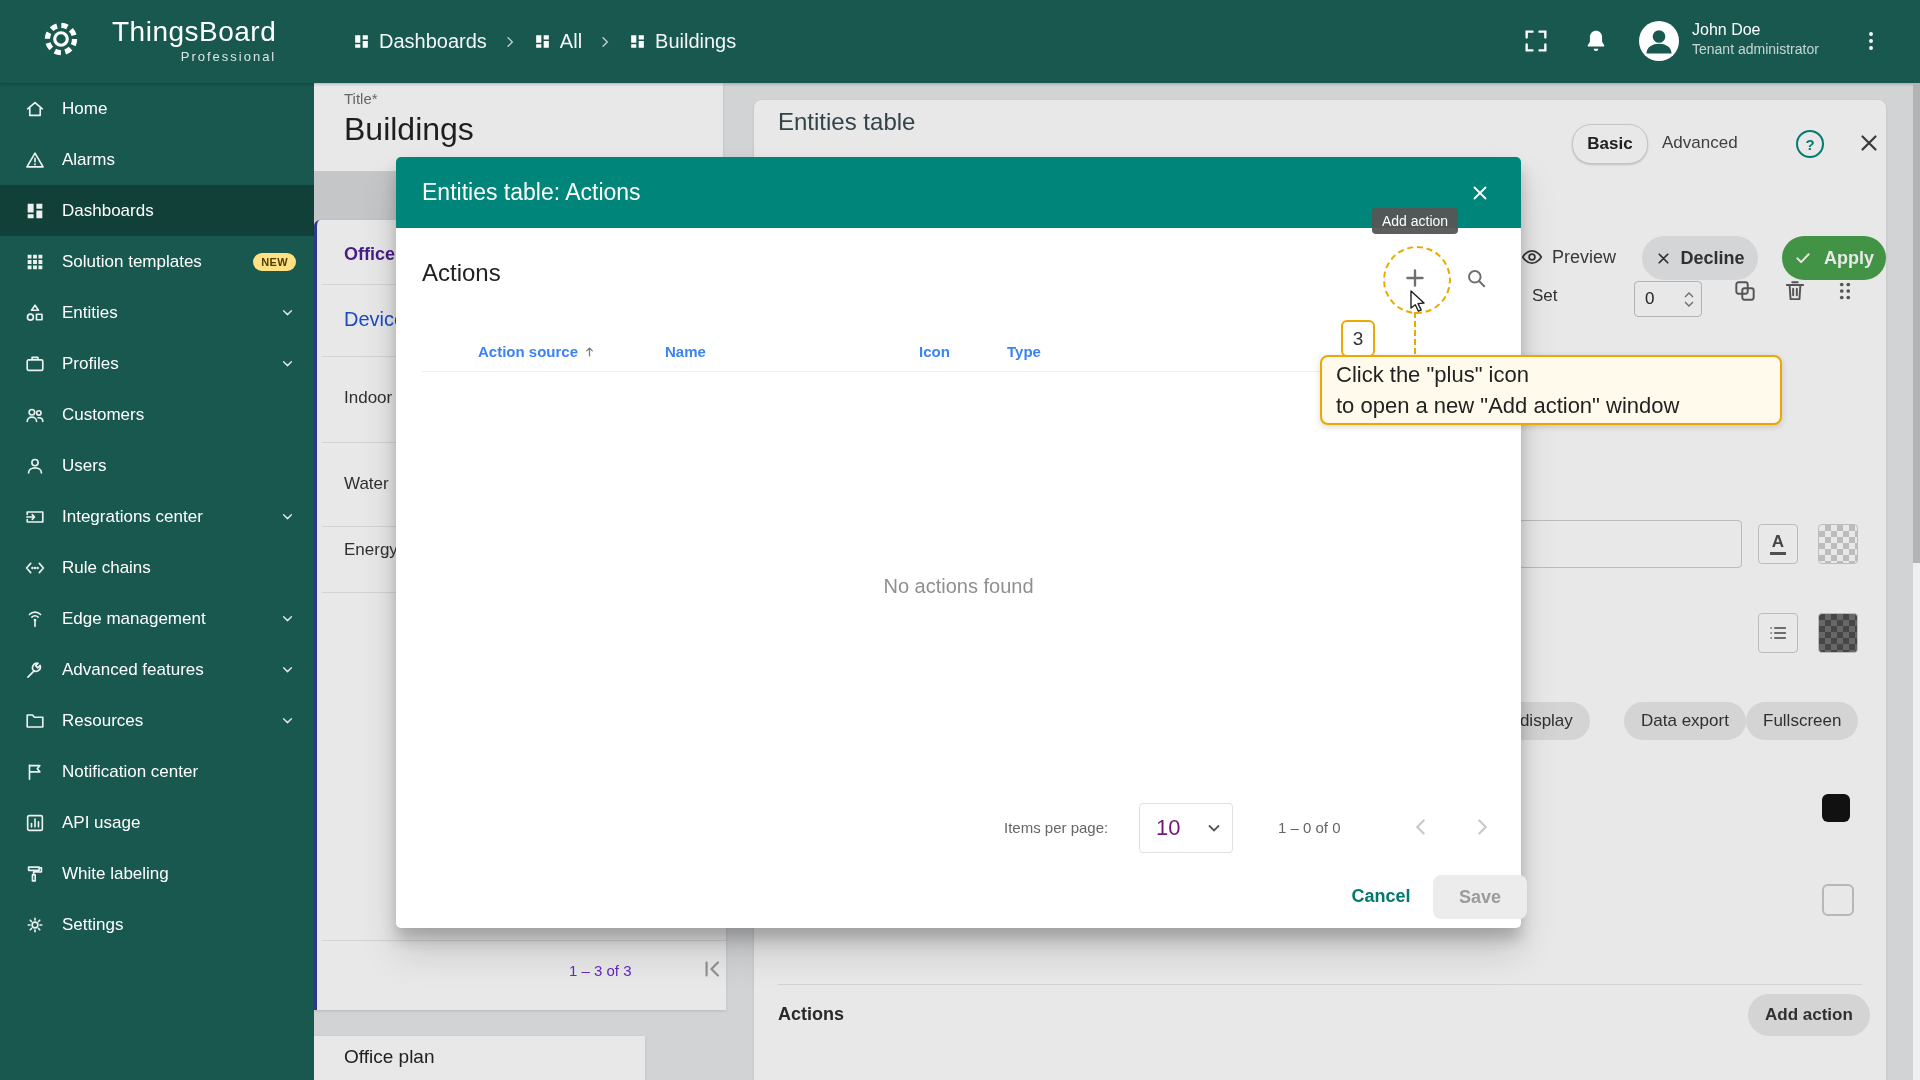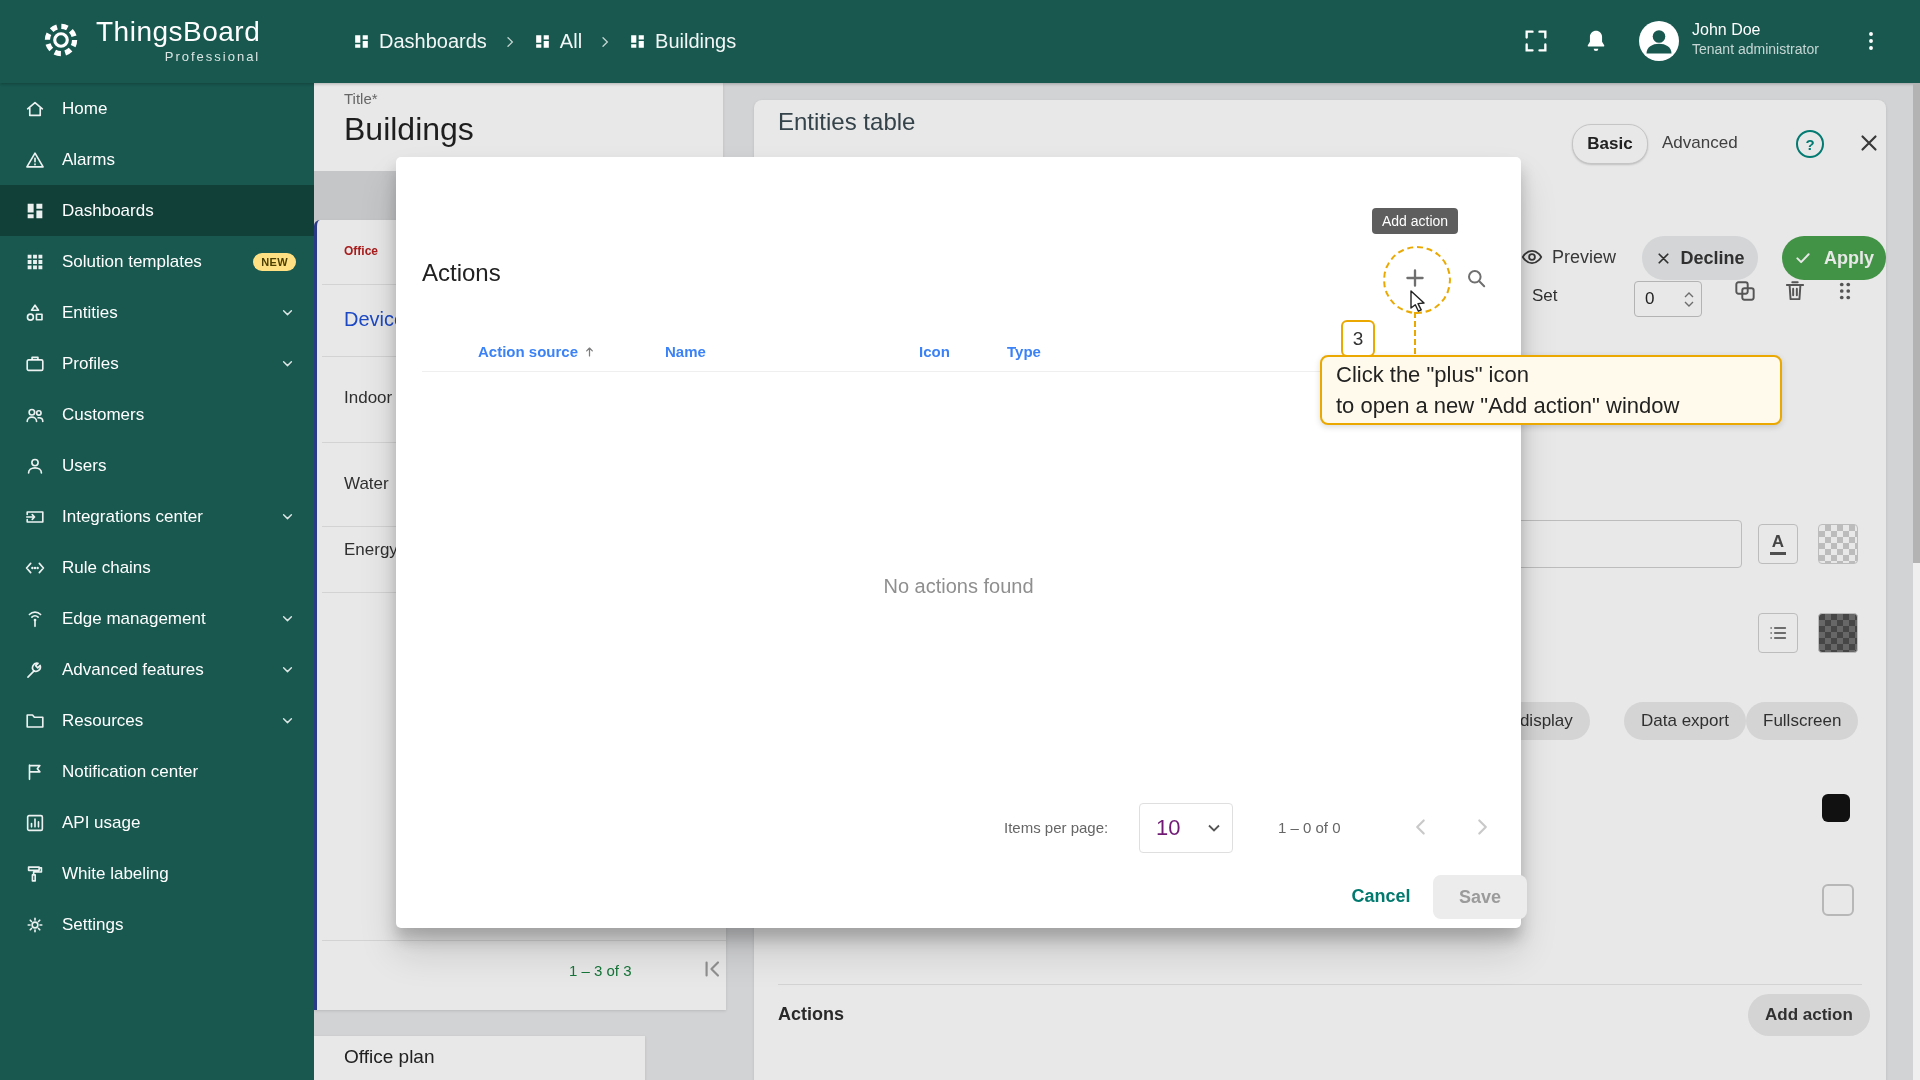--- a/index.html
+++ b/index.html
@@ -9,21 +9,21 @@
     --green:#47a14b;
   }
   html,body{margin:0;padding:0;background:#2b2b2b;}
   .screen{position:relative;width:1920px;height:1080px;overflow:hidden;background:#e7e8ea;
           font-family:"Liberation Sans","DejaVu Sans",sans-serif;-webkit-font-smoothing:antialiased;}
   .abs{position:absolute;}
   svg{display:block;}
 
   
   .topbar{background:var(--teal);z-index:30;box-shadow:0 1px 3px rgba(0,0,0,.25);}
-  .logo{display:flex;align-items:center;gap:12px;color:#fff;cursor:pointer;}
+  .logo{display:flex;gap:28px;color:#fff;cursor:pointer;}
   .logo-text{display:flex;flex-direction:column;align-items:flex-end;}
   .logo-title{font-size:28px;letter-spacing:.5px;}
   .logo-sub{font-size:13px;letter-spacing:2px;color:rgba(255,255,255,.85);margin-top:1px;}
   .crumbs{display:flex;align-items:center;gap:15px;height:83px;color:#fff;}
   .crumb{display:flex;align-items:center;gap:8px;font-size:20px;cursor:pointer;color:rgba(255,255,255,.95);}
   .hicon{cursor:pointer;}
   .user-name{font-size:16px;color:#fff;line-height:20px;}
   .user-role{font-size:14px;color:rgba(255,255,255,.75);line-height:18px;}
 
   
@@ -339,32 +339,32 @@
   </nav>
 
   <div class="card abs" style="left:314px;top:83px;width:409px;height:88px;">
     <div class="abs t" style="left:30px;top:7px;font-size:15px;color:#6f6f6f;">Title*</div>
     <div class="abs t" style="left:30px;top:28px;font-size:32px;color:#1f1f1f;">Buildings</div>
   </div>
 
   <div class="abs" style="left:314px;top:171px;width:409px;height:49px;background:#d8dadb;"></div>
 
   <div class="card abs" style="left:314px;top:220px;width:409px;height:790px;border-left:3px solid #2c3e93;border-radius:6px 0 0 0;">
-    <div class="abs t" style="left:27px;top:24px;font-size:12px;font-weight:bold;color:#b91c1c;">Office</div>
+    <div class="abs t" style="left:27px;top:24px;font-size:18px;font-weight:bold;color:#4c1d95;">Office</div>
     <div class="divline abs" style="left:5px;top:64px;width:404px;"></div>
     <div class="abs t" style="left:27px;top:88px;font-size:20px;color:#1d4ed8;">Device</div>
     <div class="divline abs" style="left:5px;top:136px;width:404px;"></div>
     <div class="abs t" style="left:27px;top:168px;font-size:17px;color:#333;">Indoor</div>
     <div class="divline abs" style="left:5px;top:222px;width:404px;"></div>
     <div class="abs t" style="left:27px;top:254px;font-size:17px;color:#333;">Water</div>
     <div class="divline abs" style="left:5px;top:306px;width:404px;"></div>
     <div class="abs t" style="left:27px;top:320px;font-size:17px;color:#333;">Energy</div>
     <div class="divline abs" style="left:5px;top:372px;width:404px;"></div>
     <div class="divline abs" style="left:5px;top:720px;width:404px;"></div>
-    <div class="abs t" style="left:252px;top:742px;font-size:15px;color:#15803d;">1 – 3 of 3</div>
+    <div class="abs t" style="left:252px;top:742px;font-size:15px;color:#6d28d9;">1 – 3 of 3</div>
     <span class="abs" style="left:382px;top:736px;color:#9e9e9e;">
         <svg width="26" height="26" viewBox="0 0 24 24" fill="none" stroke="currentColor" stroke-width="2" stroke-linecap="round" stroke-linejoin="round">
           <path d="M7 6v12M17.5 6l-6 6 6 6"></path>
         </svg>
       </span>
   </div>
 
   <div class="card abs" style="left:314px;top:1036px;width:331px;height:44px;">
     <div class="abs t" style="left:30px;top:10px;font-size:19px;color:#222;">Office plan</div>
   </div>
@@ -464,20 +464,28 @@
     <div class="abs" style="left:1068px;top:784px;width:28px;height:28px;background:#fff;border:2px solid #c9c9c9;border-radius:6px;"></div>
 
     <div class="divline abs" style="left:24px;top:884px;width:1084px;"></div>
     <div class="abs t" style="left:24px;top:904px;font-size:18px;font-weight:bold;color:#2b2b2b;">Actions</div>
     <div class="chip abs" style="left:994px;top:894px;height:42px;border-radius:21px;font-weight:bold;">Add action</div>
   </div>
 
   <div class="backdrop abs" style="left:314px;top:83px;width:1606px;height:997px;"></div>
 
   <section class="dialog abs" style="left:396px;top:157px;width:1125px;height:771px;">
+    <div class="dlg-head">
+      <span class="dlg-title t">Entities table: Actions</span>
+      <button class="iconbtn" style="position:absolute;right:24px;top:19px;width:34px;height:34px;color:#fff;">
+        <svg width="26" height="26" viewBox="0 0 24 24" fill="none" stroke="currentColor" stroke-width="2" stroke-linecap="round">
+            <path d="m6 6 12 12M18 6 6 18"></path>
+          </svg>
+      </button>
+    </div>
 
     <div class="abs t" style="left:26px;top:102px;font-size:24px;color:#212121;">Actions</div>
 
     <button class="iconbtn abs" style="left:993px;top:95px;width:52px;height:52px;">
       <svg width="28" height="28" viewBox="0 0 24 24" fill="none" stroke="currentColor" stroke-width="2" stroke-linecap="round">
           <path d="M12 5.5v13M5.5 12h13"></path>
         </svg>
     </button>
     <button class="iconbtn abs" style="left:1062px;top:103px;width:36px;height:36px;">
       <svg width="26" height="26" viewBox="0 0 24 24" fill="none" stroke="currentColor" stroke-width="2" stroke-linecap="round">

